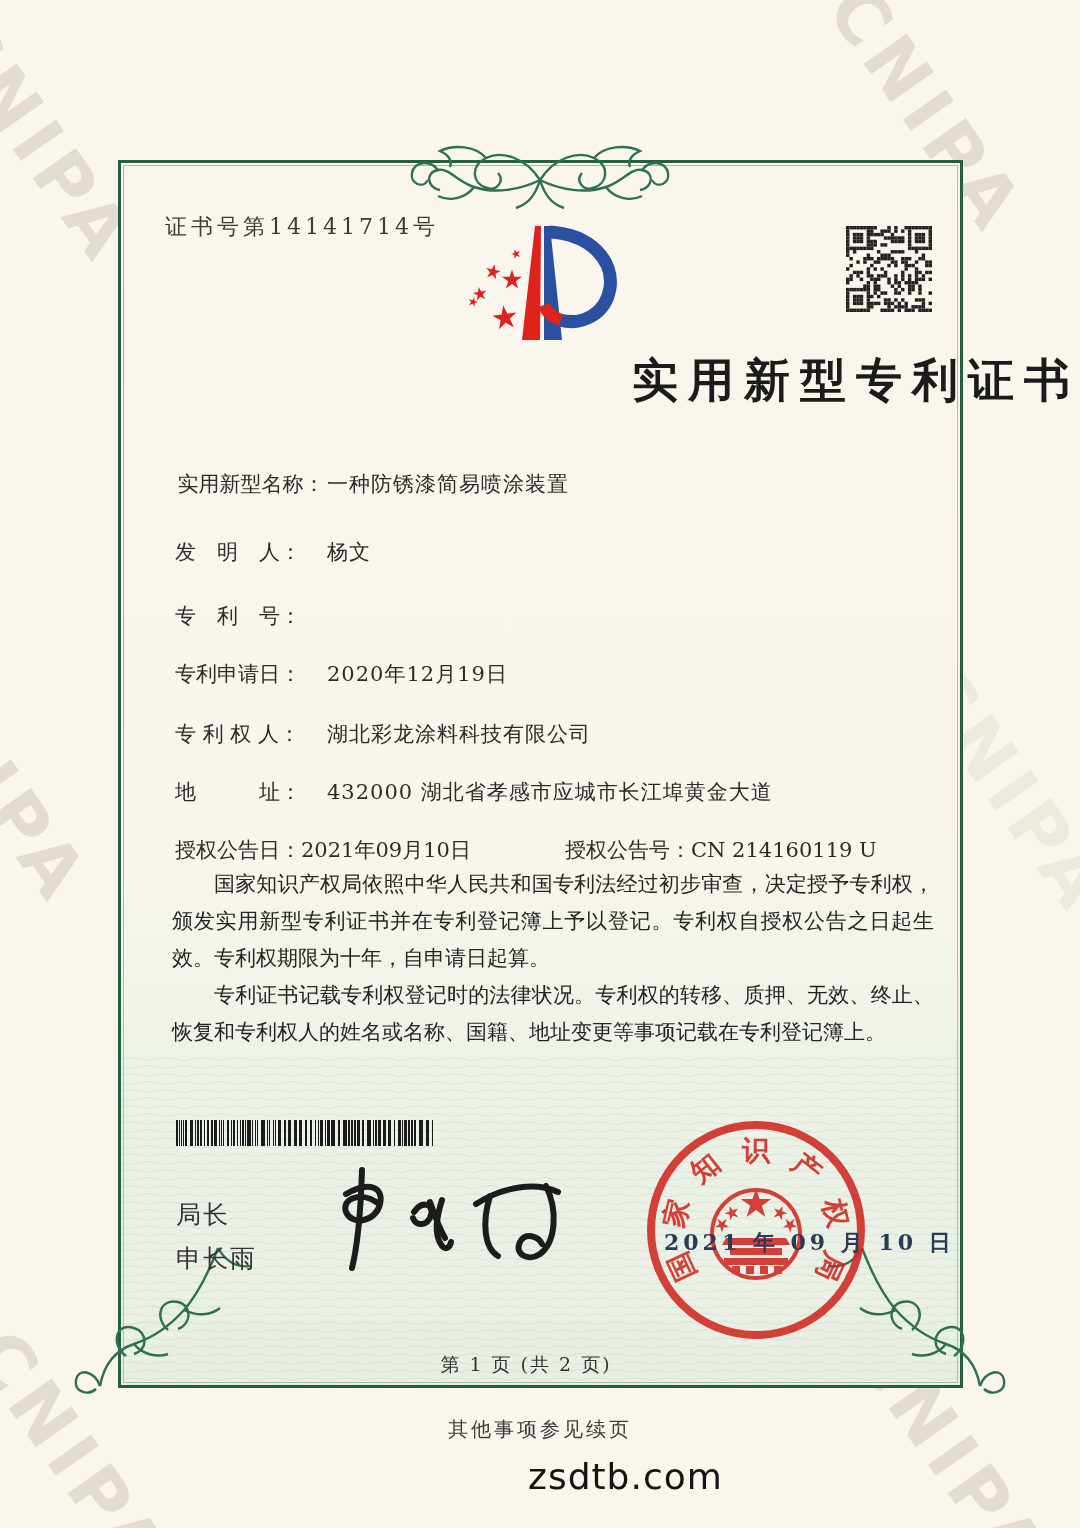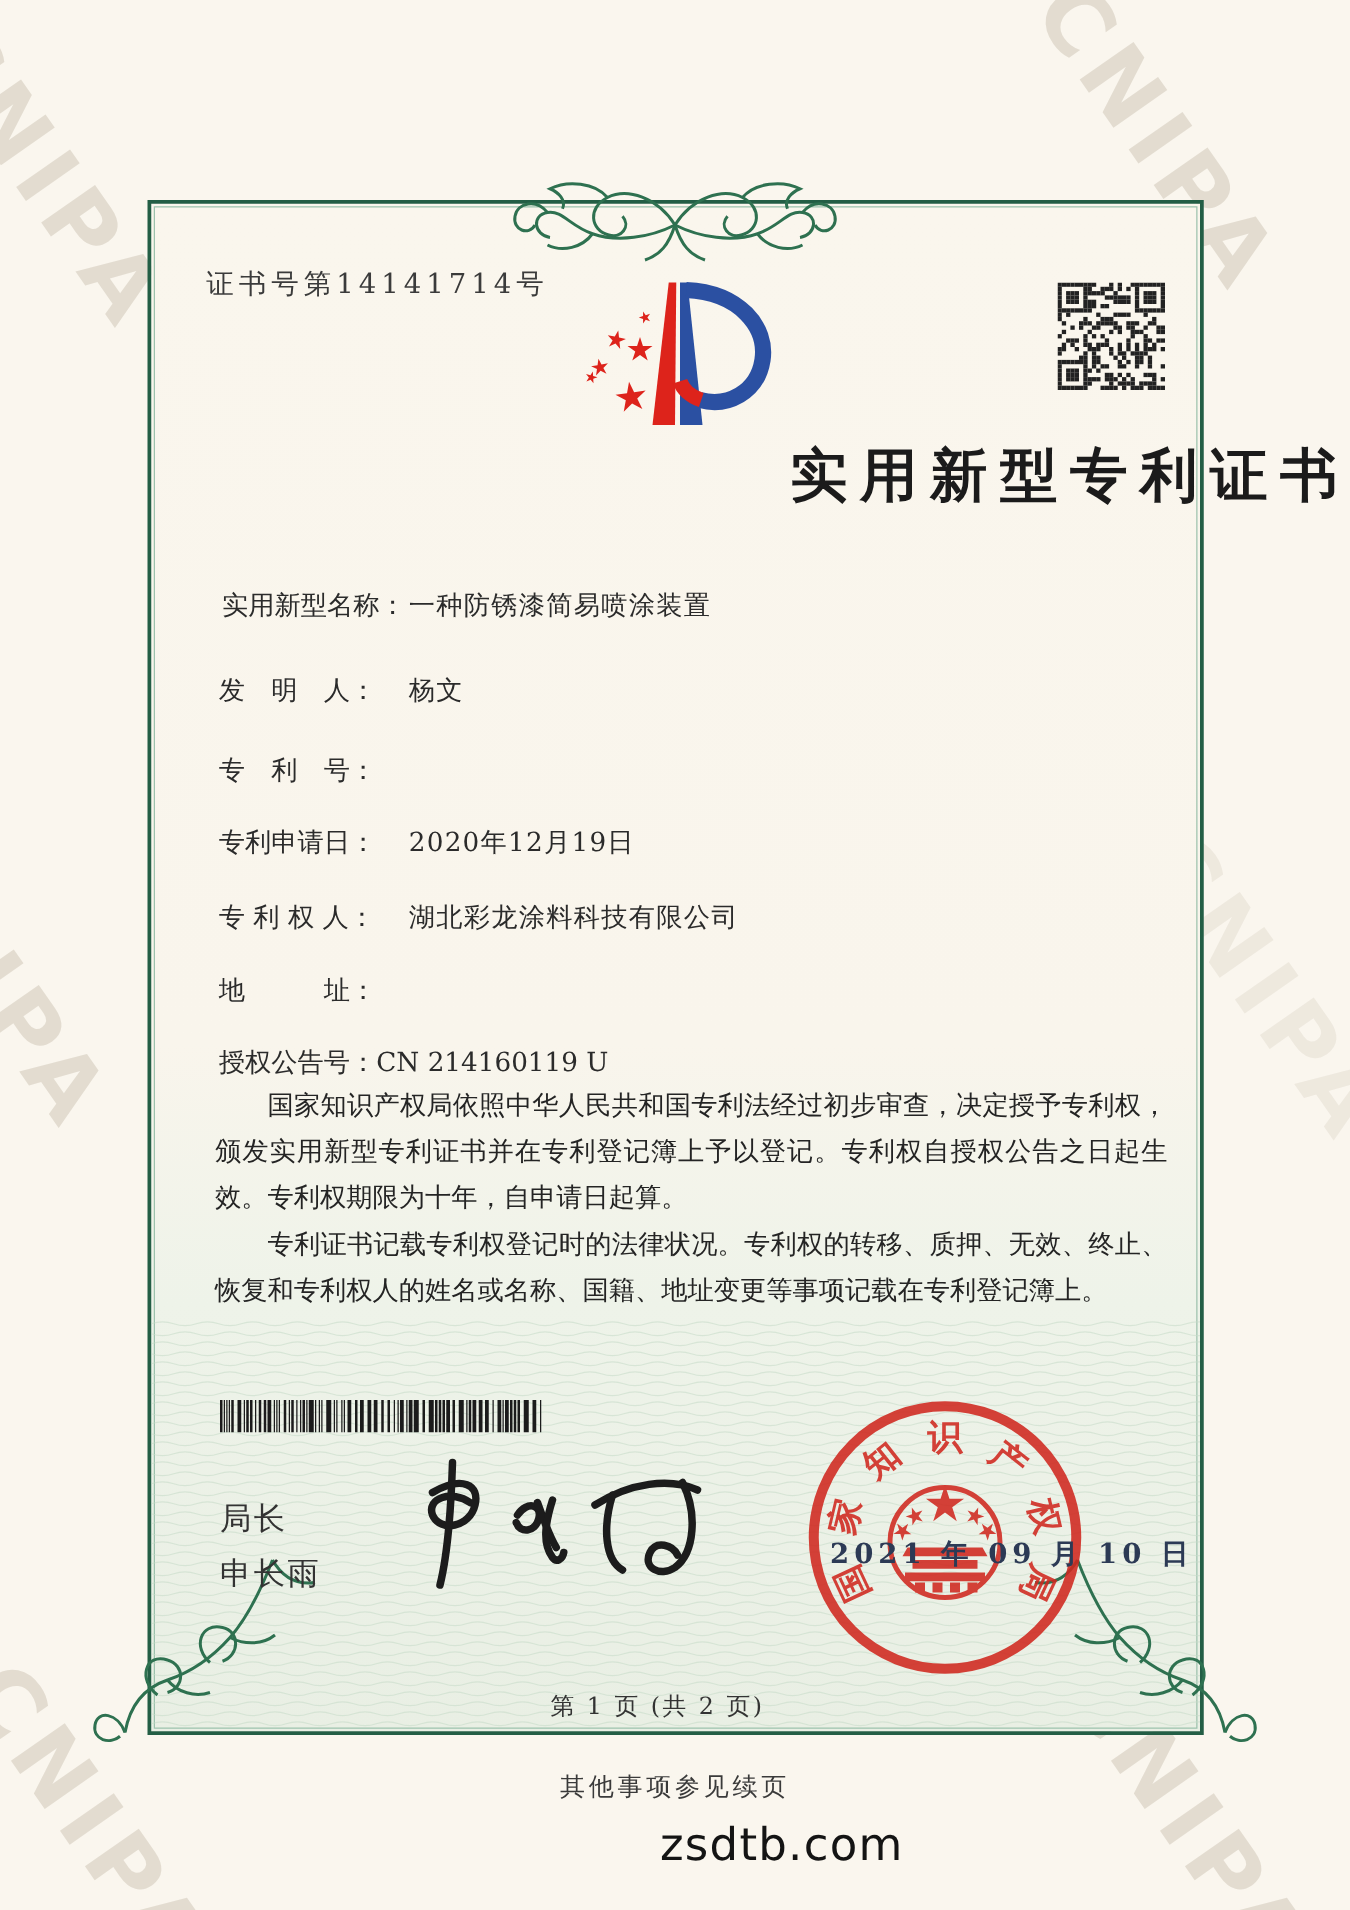--- a/index.html
+++ b/index.html
@@ -508,23 +508,25 @@
 <div class="field-row" style="top:660px;">
   <span class="field-label">专利申请日：</span>
   <span class="field-value">2020年12月19日</span>
 </div>
 <div class="field-row" style="top:720px;">
   <span class="field-label">专 利 权 人：</span>
   <span class="field-value">湖北彩龙涂料科技有限公司</span>
 </div>
 <div class="field-row" style="top:778px;">
   <span class="field-label">地　　　址：</span>
+  <span class="field-value">432000 湖北省孝感市应城市长江埠黄金大道</span>
 </div>
 
 <div class="grant-row">
+  <span class="grant-left"><span>授权公告日：</span><span>2021年09月10日</span></span>
   <span class="grant-right"><span>授权公告号：</span><span>CN 214160119 U</span></span>
 </div>
 
 <div class="body-text">
   <p>国家知识产权局依照中华人民共和国专利法经过初步审查，决定授予专利权，颁发实用新型专利证书并在专利登记簿上予以登记。专利权自授权公告之日起生效。专利权期限为十年，自申请日起算。</p>
   <p>专利证书记载专利权登记时的法律状况。专利权的转移、质押、无效、终止、恢复和专利权人的姓名或名称、国籍、地址变更等事项记载在专利登记簿上。</p>
 </div>
 
 <div class="abs" style="left:176px;top:1120px;">
   <svg id="barcode-svg" width="262" height="26" viewBox="0 0 262 26">

